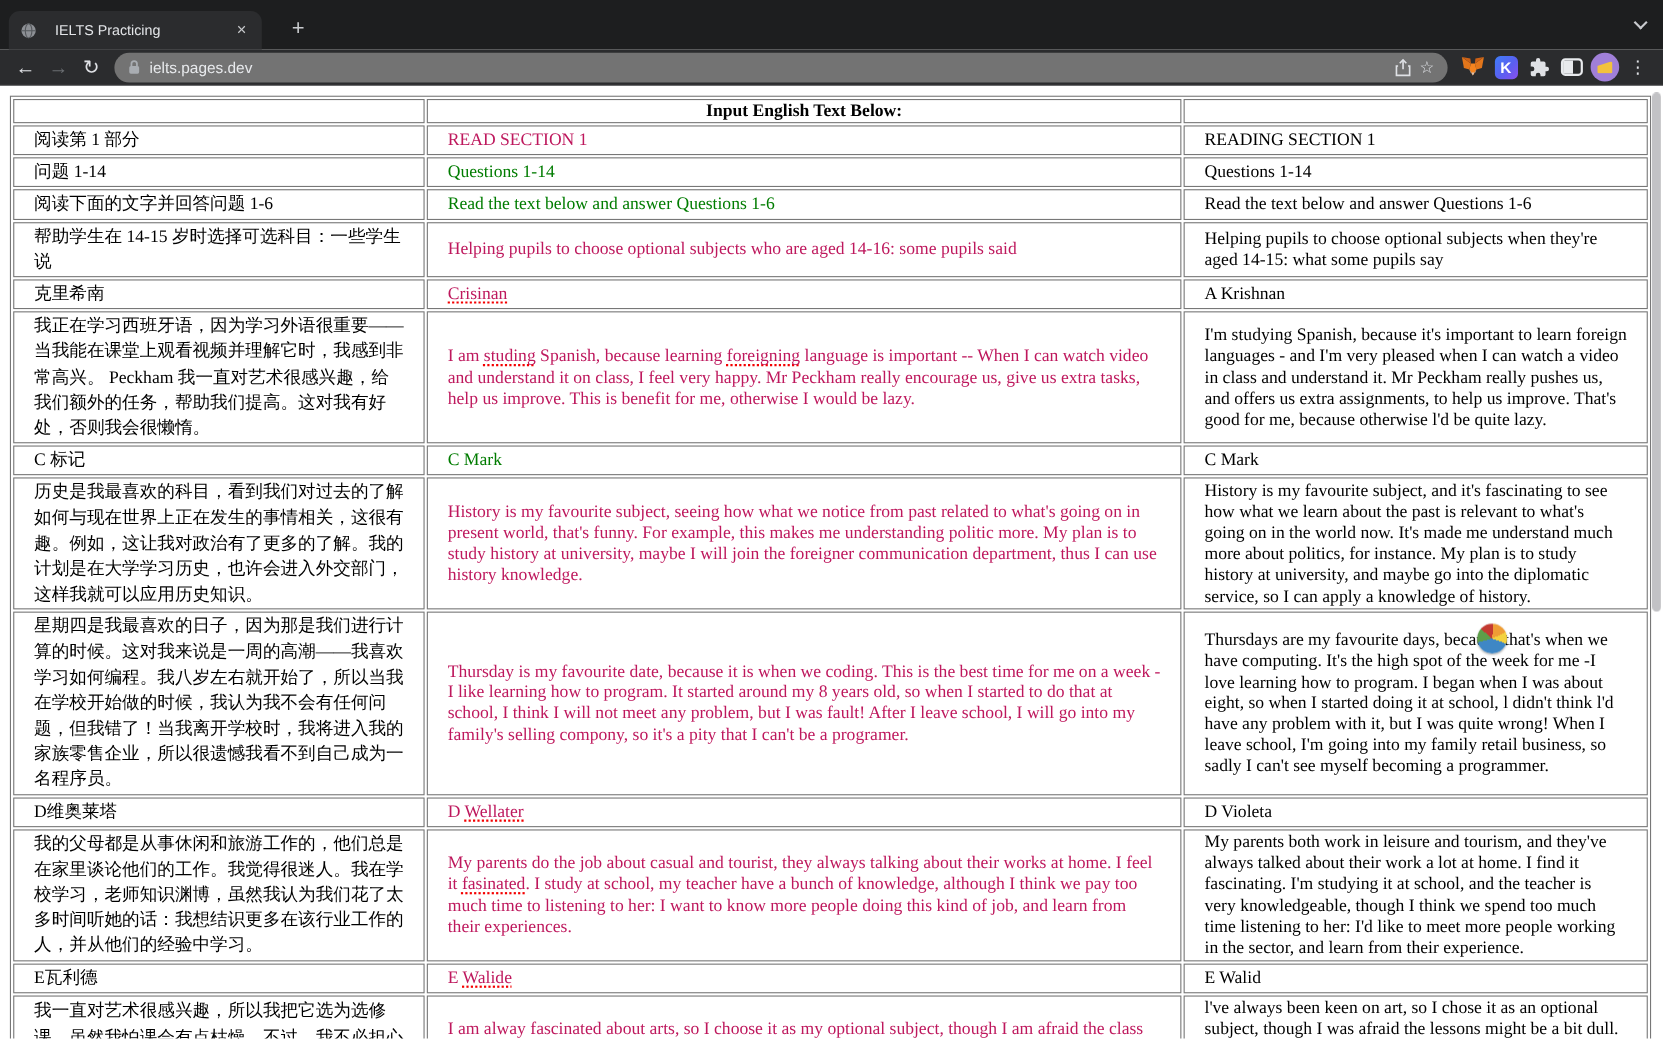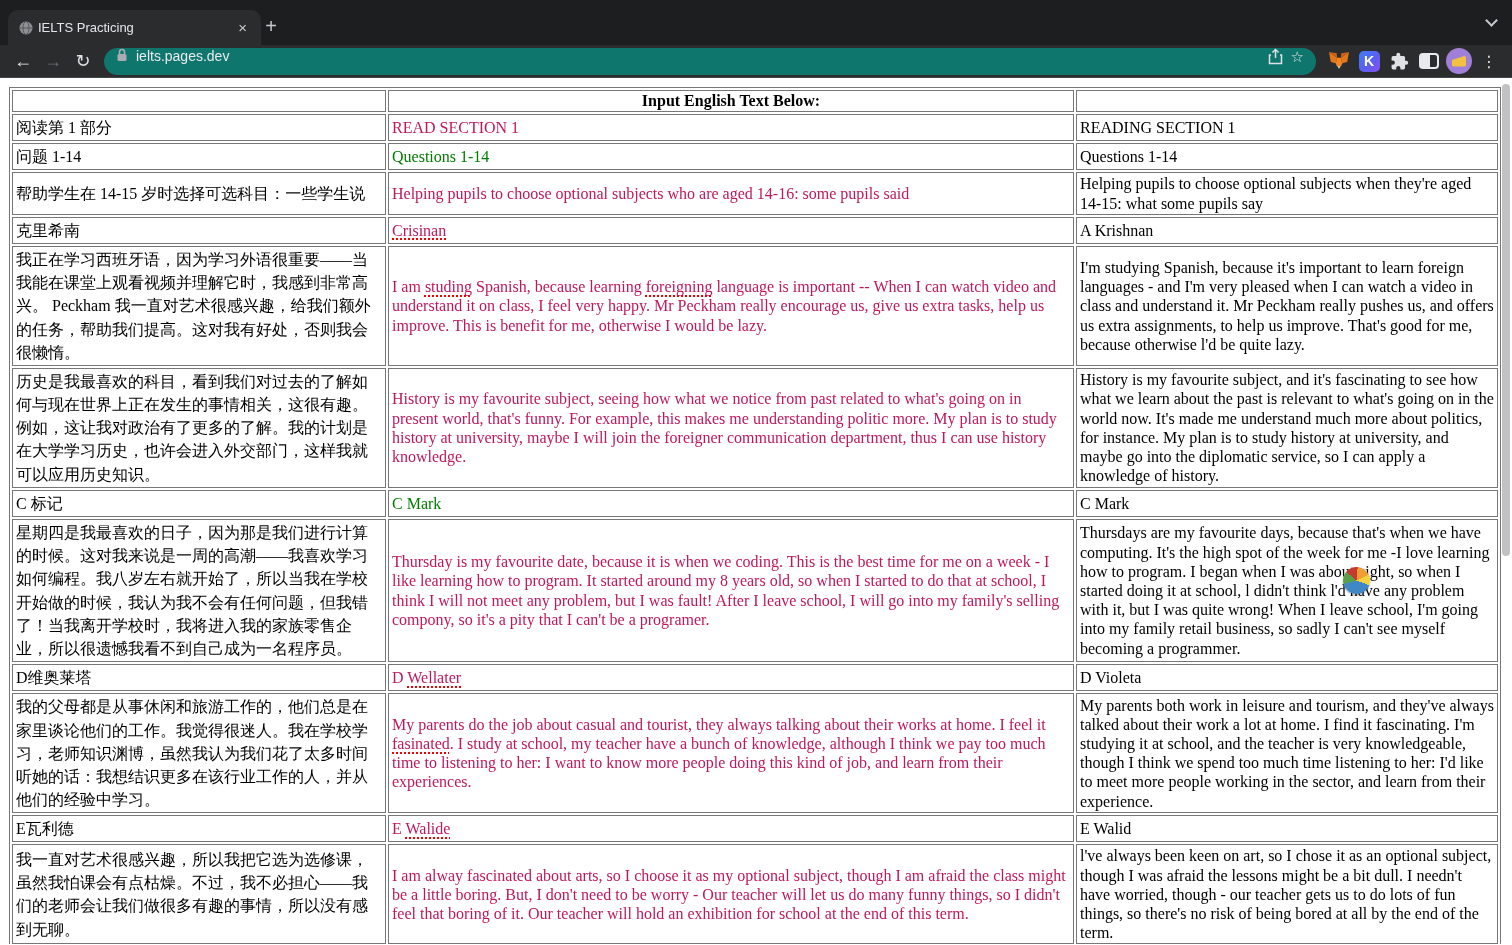--- a/index.html
+++ b/index.html
@@ -1,56 +1,56 @@
 <!DOCTYPE html>
 <html><head>
 <meta charset="utf-8">
 <style>
   * { margin:0; padding:0; box-sizing:border-box; }
   html,body { width:1512px; height:945px; overflow:hidden; background:#fff;
               font-family:"Liberation Sans","DejaVu Sans",sans-serif; }
 
   
   .tabstrip { position:relative; height:45px; background:#1d1e1f; }
-  .tab { position:absolute; left:8px; top:10px; width:253px; height:35px;
+  .tab { position:absolute; left:8px; top:10px; width:230px; height:35px;
          background:#2b2c2e; border-radius:10px 10px 0 0;
-         display:flex; align-items:center; padding:0 10px; gap:4px; }
+         display:flex; align-items:center; padding:0 10px; gap:16px; }
   .tab-title { color:#e3e5e8; font-size:13px; flex:1; white-space:nowrap; overflow:hidden; }
   .tab-close { color:#c8cacd; font-size:15px; line-height:15px; padding:1px 4px; border-radius:4px; cursor:default; }
   .newtab { position:absolute; left:258px; top:14px; color:#c8cacd; font-size:20px; width:26px; height:26px;
             text-align:center; line-height:24px; }
   .tabchevron { position:absolute; right:16px; top:16px; width:9px; height:9px;
                 border-right:2px solid #c8cacd; border-bottom:2px solid #c8cacd; transform:rotate(45deg); }
 
   .toolbar { height:33px; background:#2b2c2e; display:flex; align-items:center; padding:0 8px;
              border-bottom:1px solid #454648; }
   .navbtn { color:#dfe1e5; font-size:18px; width:30px; text-align:center; line-height:28px; }
   .navbtn.disabled { color:#696c70; }
-  .omnibox { flex:1; height:27px; margin:0 8px 0 6px; background:#0f766e; border-radius:14px;
-             display:flex; align-items:flex-start; padding:0 12px; gap:8px; }
+  .omnibox { flex:1; height:27px; margin:0 8px 0 6px; background:#737373; border-radius:14px;
+             display:flex; align-items:center; padding:0 12px; gap:8px; }
   .url { color:#e8eaed; font-size:14px; flex:1; }
   .ombtn { color:#dfe1e5; font-size:15px; }
   .extbtn { width:30px; height:28px; display:flex; align-items:center; justify-content:center; }
   .kbadge { width:21px; height:21px; border-radius:5px; color:#fff; font-weight:bold; font-size:14px;
             display:flex; align-items:center; justify-content:center;
             background:linear-gradient(135deg,#3f7df8 0%,#5a5ff0 55%,#8a4ff0 100%); }
   .sidepanel { width:20px; height:16px; border:2px solid #e8eaed; border-radius:4px; position:relative; }
   .sidepanel::before { content:""; position:absolute; left:0; top:0; bottom:0; width:9px; background:#e8eaed; }
   .avatar { width:26px; height:26px; border-radius:50%; background:#a07fd8; display:flex;
             align-items:center; justify-content:center; }
   .cheese { width:14px; height:11px; background:#f2c23e; border-radius:2px;
             clip-path:polygon(0 40%,100% 0,100% 100%,0 100%); }
   .kebab { color:#dfe1e5; font-size:16px; letter-spacing:0; width:20px; text-align:center; }
 
   
   .page { position:relative; height:866px; background:#fff; overflow:hidden; }
   table { border-collapse:separate; border-spacing:2px; table-layout:fixed;
           width:1492px; margin:9px 0 0 9px; border:1px solid #777;
           font-family:"Liberation Serif","DejaVu Serif",serif; font-size:16px; color:#000; }
-  td { border:1px solid #777; padding:1px 3px; vertical-align:middle; overflow:hidden; }
+  td { border:1px solid #777; padding:1px 18px; vertical-align:middle; overflow:hidden; }
   td.hdr { font-weight:bold; text-align:center; }
   td.zh  { line-height:1.45;margin-left:16px; }
   td.input, td.ref { line-height:1.2; }
   .red   { color:#be185d; }
   .green { color:#007c00; }
   .miss  { text-decoration:underline dotted #f40000 2px; text-underline-offset:3px; }
 
   .beachball { position:fixed; left:1343px; top:567px; width:27px; height:27px; border-radius:50%;
                background:conic-gradient(from -50deg,#c33a31 0deg 55deg,#ef9d35 55deg 115deg,
                           #f3d23e 115deg 160deg,#3f87c5 160deg 305deg,#5d9e49 305deg 360deg);
@@ -140,43 +140,48 @@
           <td class="zh">阅读第 1 部分</td>
           <td class="input red"><span>READ SECTION 1</span></td>
           <td class="ref">READING SECTION 1</td>
         </tr>
         <tr>
           <td class="zh">问题 1-14</td>
           <td class="input green"><span>Questions 1-14</span></td>
           <td class="ref">Questions 1-14</td>
         </tr>
         <tr>
+          <td class="zh">阅读下面的文字并回答问题 1-6</td>
+          <td class="input green"><span>Read the text below and answer Questions 1-6</span></td>
+          <td class="ref">Read the text below and answer Questions 1-6</td>
+        </tr>
+        <tr>
           <td class="zh">帮助学生在 14-15 岁时选择可选科目：一些学生说</td>
           <td class="input red"><span>Helping pupils to choose optional subjects who are aged 14-16: some pupils said</span></td>
           <td class="ref">Helping pupils to choose optional subjects when they're aged 14-15: what some pupils say</td>
         </tr>
         <tr>
           <td class="zh">克里希南</td>
           <td class="input red"><span class="miss">Crisinan</span></td>
           <td class="ref">A Krishnan</td>
         </tr>
         <tr>
           <td class="zh">我正在学习西班牙语，因为学习外语很重要——当我能在课堂上观看视频并理解它时，我感到非常高兴。 Peckham 我一直对艺术很感兴趣，给我们额外的任务，帮助我们提高。这对我有好处，否则我会很懒惰。</td>
           <td class="input red"><span>I am </span><span class="miss">studing</span><span> Spanish, because learning </span><span class="miss">foreigning</span><span> language is important -- When I can watch video and understand it on class, I feel very happy. Mr Peckham really encourage us, give us extra tasks, help us improve. This is benefit for me, otherwise I would be lazy.</span></td>
           <td class="ref">I'm studying Spanish, because it's important to learn foreign languages - and I'm very pleased when I can watch a video in class and understand it. Mr Peckham really pushes us, and offers us extra assignments, to help us improve. That's good for me, because otherwise l'd be quite lazy.</td>
         </tr>
         <tr>
+          <td class="zh">C 标记</td>
+          <td class="input green"><span>C Mark</span></td>
+          <td class="ref">C Mark</td>
+        </tr>
+        <tr>
           <td class="zh">历史是我最喜欢的科目，看到我们对过去的了解如何与现在世界上正在发生的事情相关，这很有趣。例如，这让我对政治有了更多的了解。我的计划是在大学学习历史，也许会进入外交部门，这样我就可以应用历史知识。</td>
           <td class="input red"><span>History is my favourite subject, seeing how what we notice from past related to what's going on in present world, that's funny. For example, this makes me understanding politic more. My plan is to study history at university, maybe I will join the foreigner communication department, thus I can use history knowledge.</span></td>
           <td class="ref">History is my favourite subject, and it's fascinating to see how what we learn about the past is relevant to what's going on in the world now. It's made me understand much more about politics, for instance. My plan is to study history at university, and maybe go into the diplomatic service, so I can apply a knowledge of history.</td>
-        </tr>
-        <tr>
-          <td class="zh">C 标记</td>
-          <td class="input green"><span>C Mark</span></td>
-          <td class="ref">C Mark</td>
         </tr>
         <tr>
           <td class="zh">星期四是我最喜欢的日子，因为那是我们进行计算的时候。这对我来说是一周的高潮——我喜欢学习如何编程。我八岁左右就开始了，所以当我在学校开始做的时候，我认为我不会有任何问题，但我错了！当我离开学校时，我将进入我的家族零售企业，所以很遗憾我看不到自己成为一名程序员。</td>
           <td class="input red"><span>Thursday is my favourite date, because it is when we coding. This is the best time for me on a  week - I like learning how to program. It started around my 8 years old, so when I started to do that at school, I think I will not meet any problem, but I was fault! After I leave school, I will go into my family's selling compony, so it's a pity that I can't be a programer.</span></td>
           <td class="ref">Thursdays are my favourite days, because that's when we have computing. It's the high spot of the week for me -I love learning how to program. I began when I was about eight, so when I started doing it at school, l didn't think l'd have any problem with it, but I was quite wrong! When I leave school, I'm going into my family retail business, so sadly I can't see myself becoming a programmer.</td>
         </tr>
         <tr>
           <td class="zh">D维奥莱塔</td>
           <td class="input red"><span>D </span><span class="miss">Wellater</span></td>
           <td class="ref">D Violeta</td>

